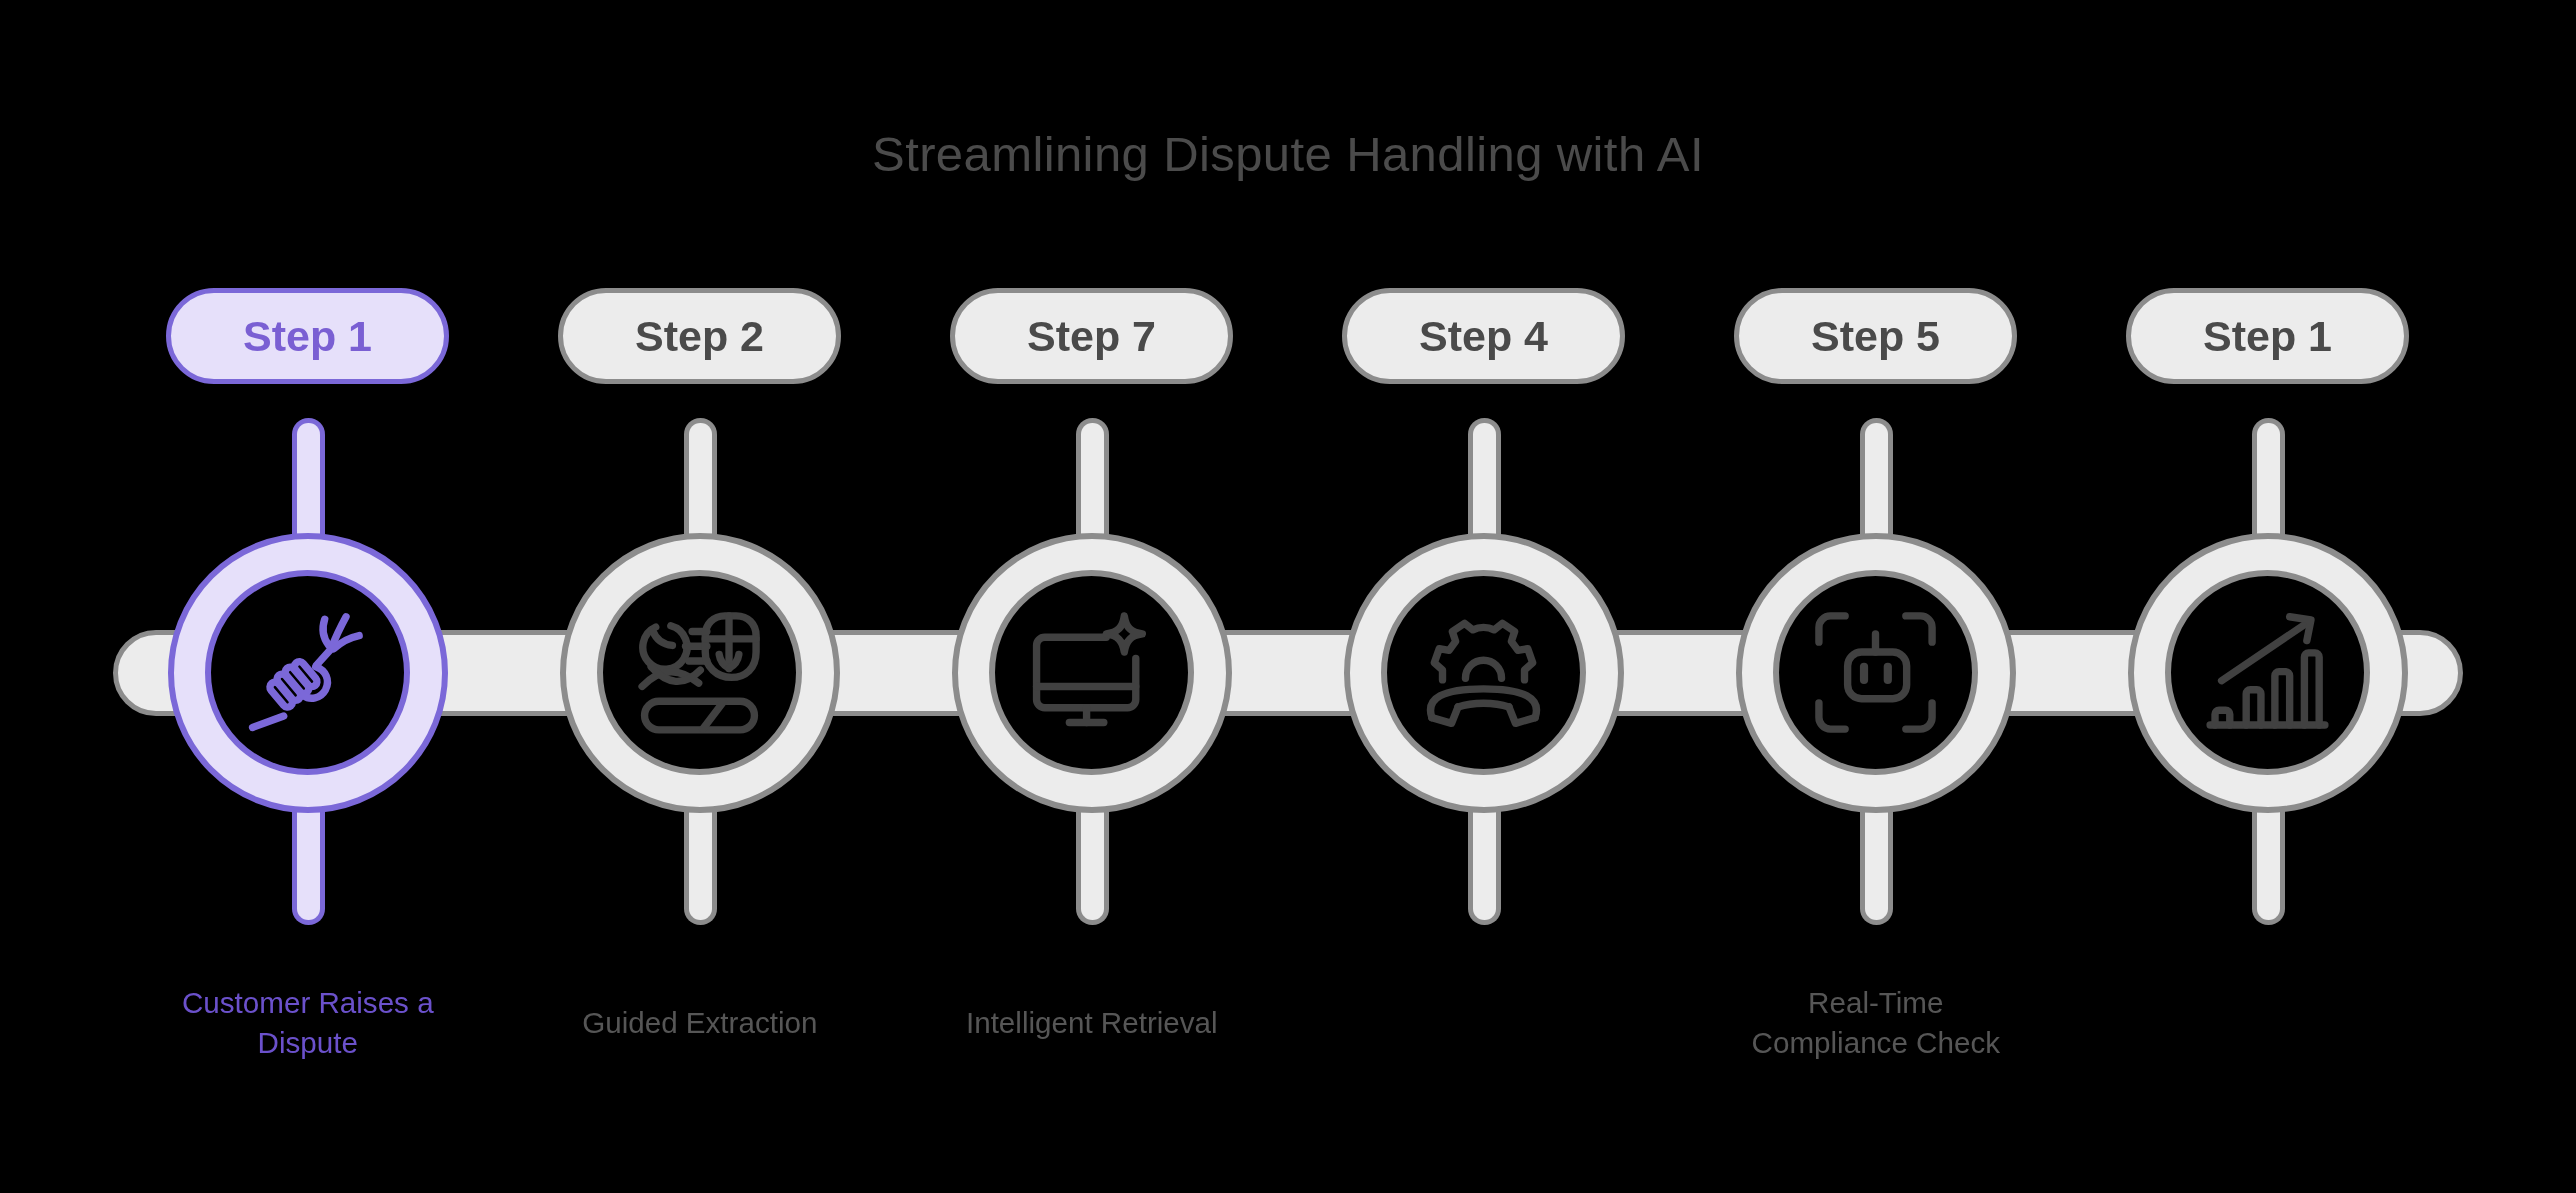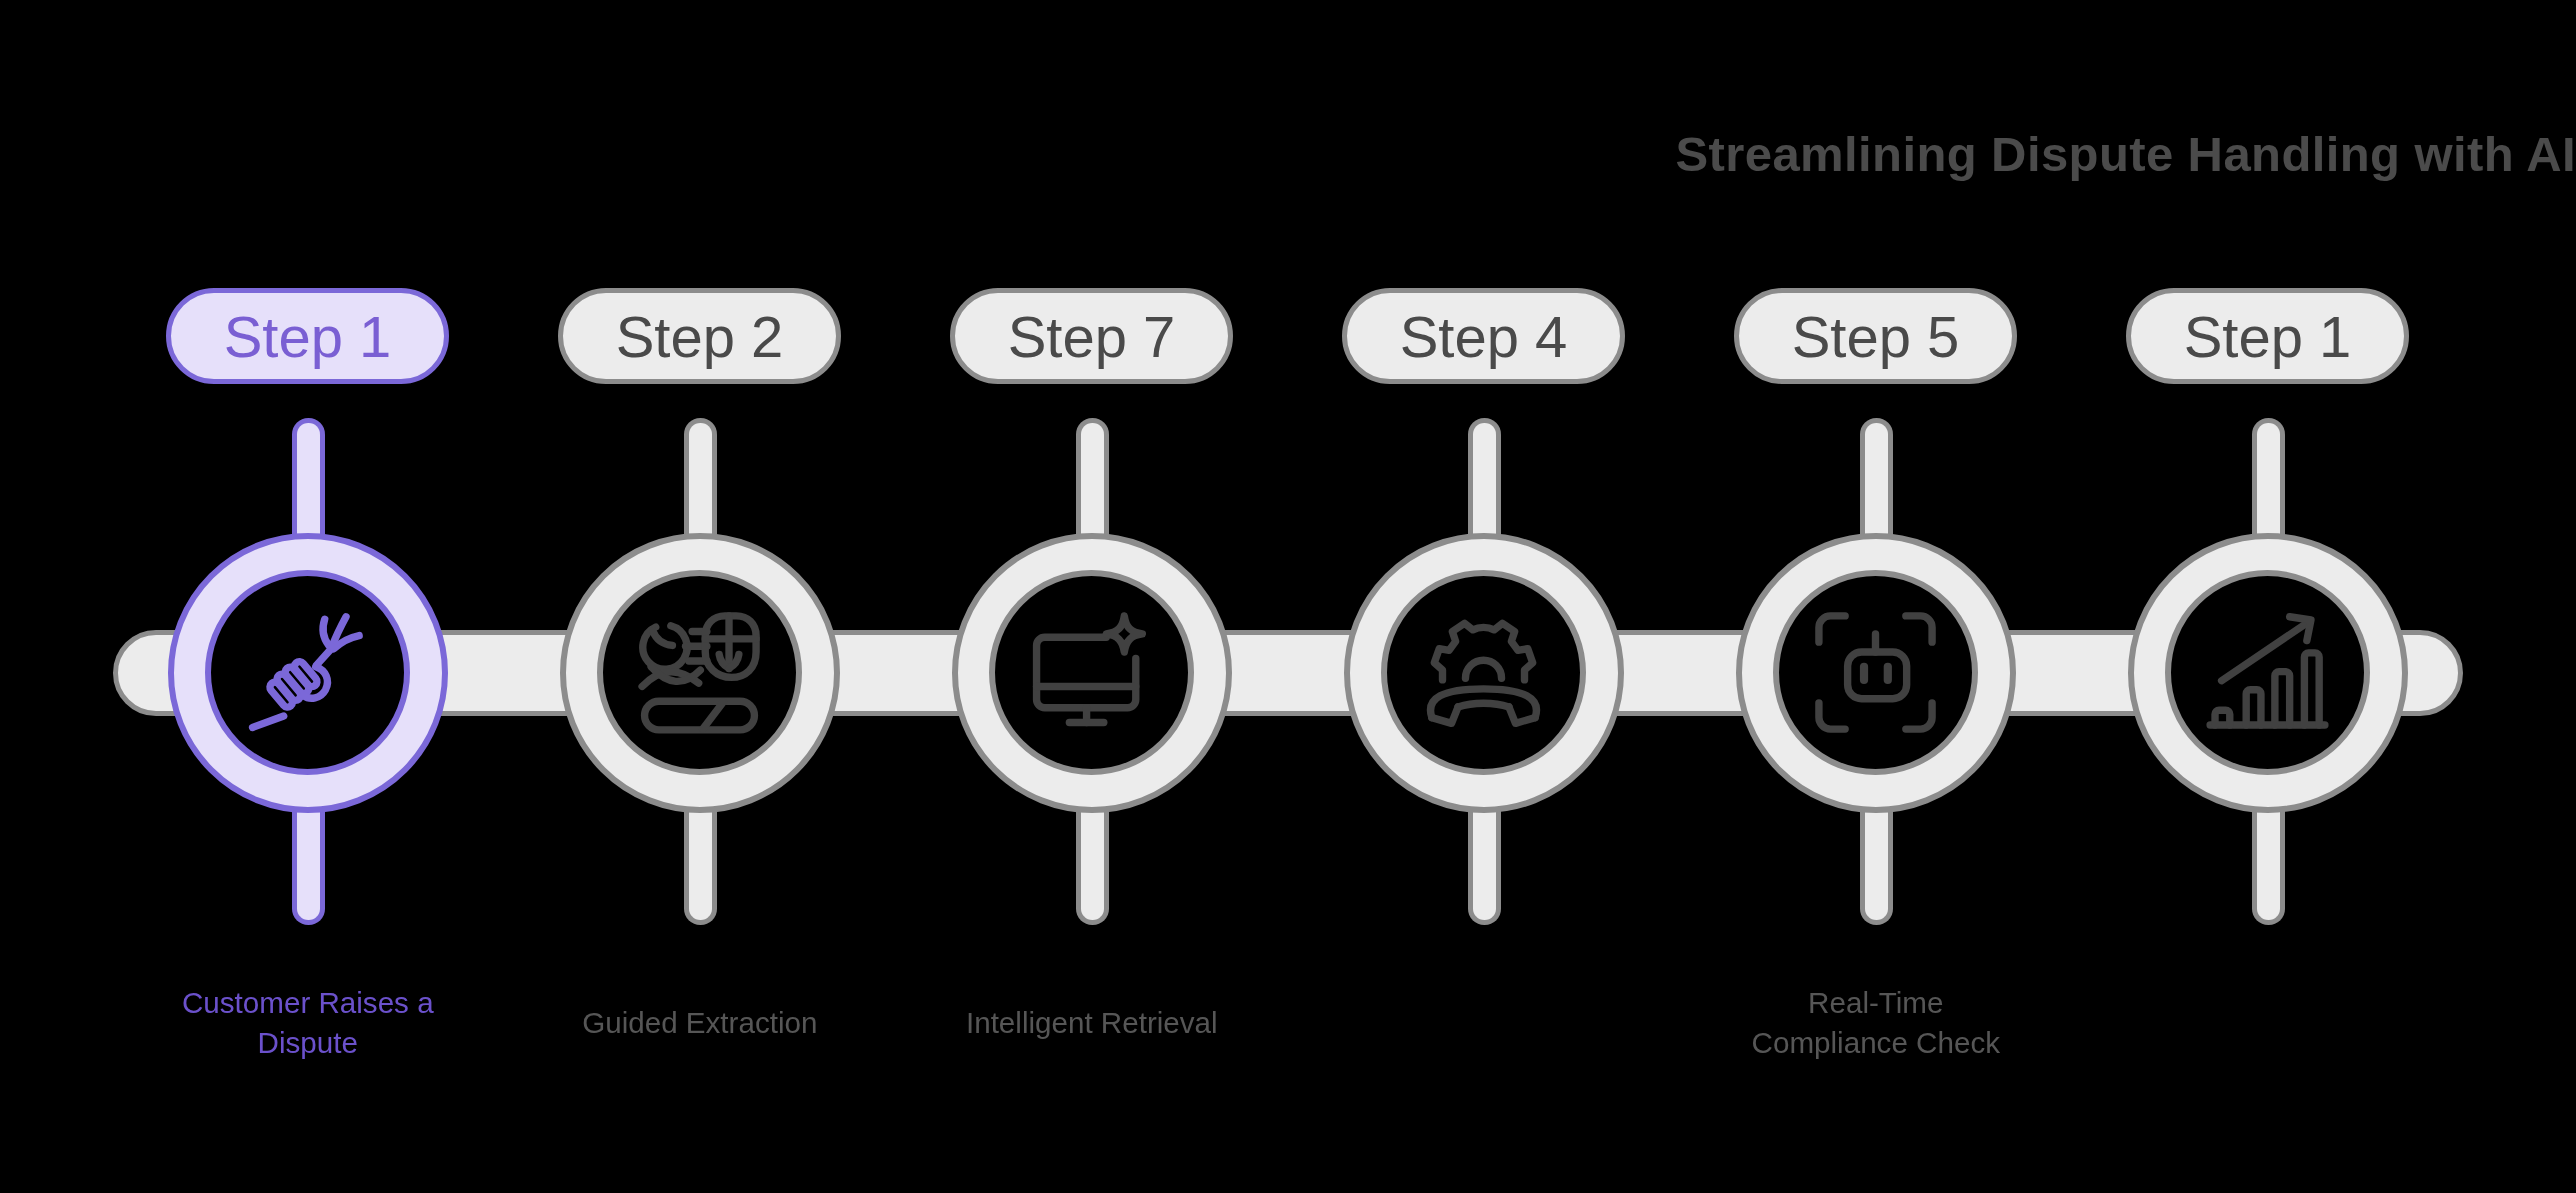--- a/index.html
+++ b/index.html
@@ -1,22 +1,22 @@
 <!DOCTYPE html>
 <html style="--title-color: #4b4b4b; --accent-border: #7b68d8; --accent-fill: #e6e0fa; --accent-text: #7a5fd3; --accent-label: #6b51cb; --neutral-border: #8c8c8c; --neutral-fill: #ececec; --neutral-text: #4a4a4a; --neutral-label: #565656; --icon-gray: #414141;font-size:12.4px"><head>
 <meta charset="utf-8">
 <style>
   html,body{margin:0;padding:0}
   body{
     width:2576px;height:1194px;background:#000;position:relative;overflow:hidden;
     font-family:"Liberation Sans",sans-serif;
   }
   .title{
-    position:absolute;top:126px;left:0;width:2576px;text-align:right;
-    font-size:49px;font-weight:700;color:var(--title-color,#4b4b4b);letter-spacing:0.4px;
+    position:absolute;top:126px;left:0;width:2576px;text-align:center;
+    font-size:49px;font-weight:400;color:var(--title-color,#4b4b4b);letter-spacing:0.4px;
   }
   .track-bar{
     position:absolute;left:113px;top:630px;width:2350px;height:86px;box-sizing:border-box;
     background:var(--neutral-fill,#ececec);border:5.4px solid var(--neutral-border,#8c8c8c);
     border-radius:47px;z-index:1;
   }
   .step{
     position:absolute;top:0;width:392px;height:1194px;z-index:2;
     --line:var(--neutral-border,#8c8c8c);
     --fill:var(--neutral-fill,#ececec);
@@ -29,21 +29,21 @@
     --fill:var(--accent-fill,#e6e0fa);
     --text:var(--accent-text,#7a5fd3);
     --label:var(--accent-label,#6b51cb);
     --icon:var(--accent-border,#7b68d8);
   }
   .pill{
     position:absolute;left:54px;top:288px;width:283px;height:96px;box-sizing:border-box;
     background:var(--fill);border:5.4px solid var(--line);border-radius:48px;
     display:flex;align-items:center;justify-content:center;z-index:5;
   }
-  .pill-label{font-size:58px;font-weight:400;color:var(--text)}
+  .pill-label{font-size:43px;font-weight:700;color:var(--text)}
   .stem{
     position:absolute;left:180px;width:33px;box-sizing:border-box;
     background:var(--fill);border:5.4px solid var(--line);z-index:2;
   }
   .stem-top{top:418px;height:171px;border-radius:16.3px 16.3px 0 0;border-bottom:none}
   .stem-bottom{top:727px;height:198px;border-radius:0 0 16.3px 16.3px;border-top:none}
   .circle{
     position:absolute;left:56px;top:533px;width:280px;height:280px;box-sizing:border-box;
     background:var(--fill);border:6.2px solid var(--line);border-radius:50%;z-index:3;
   }

